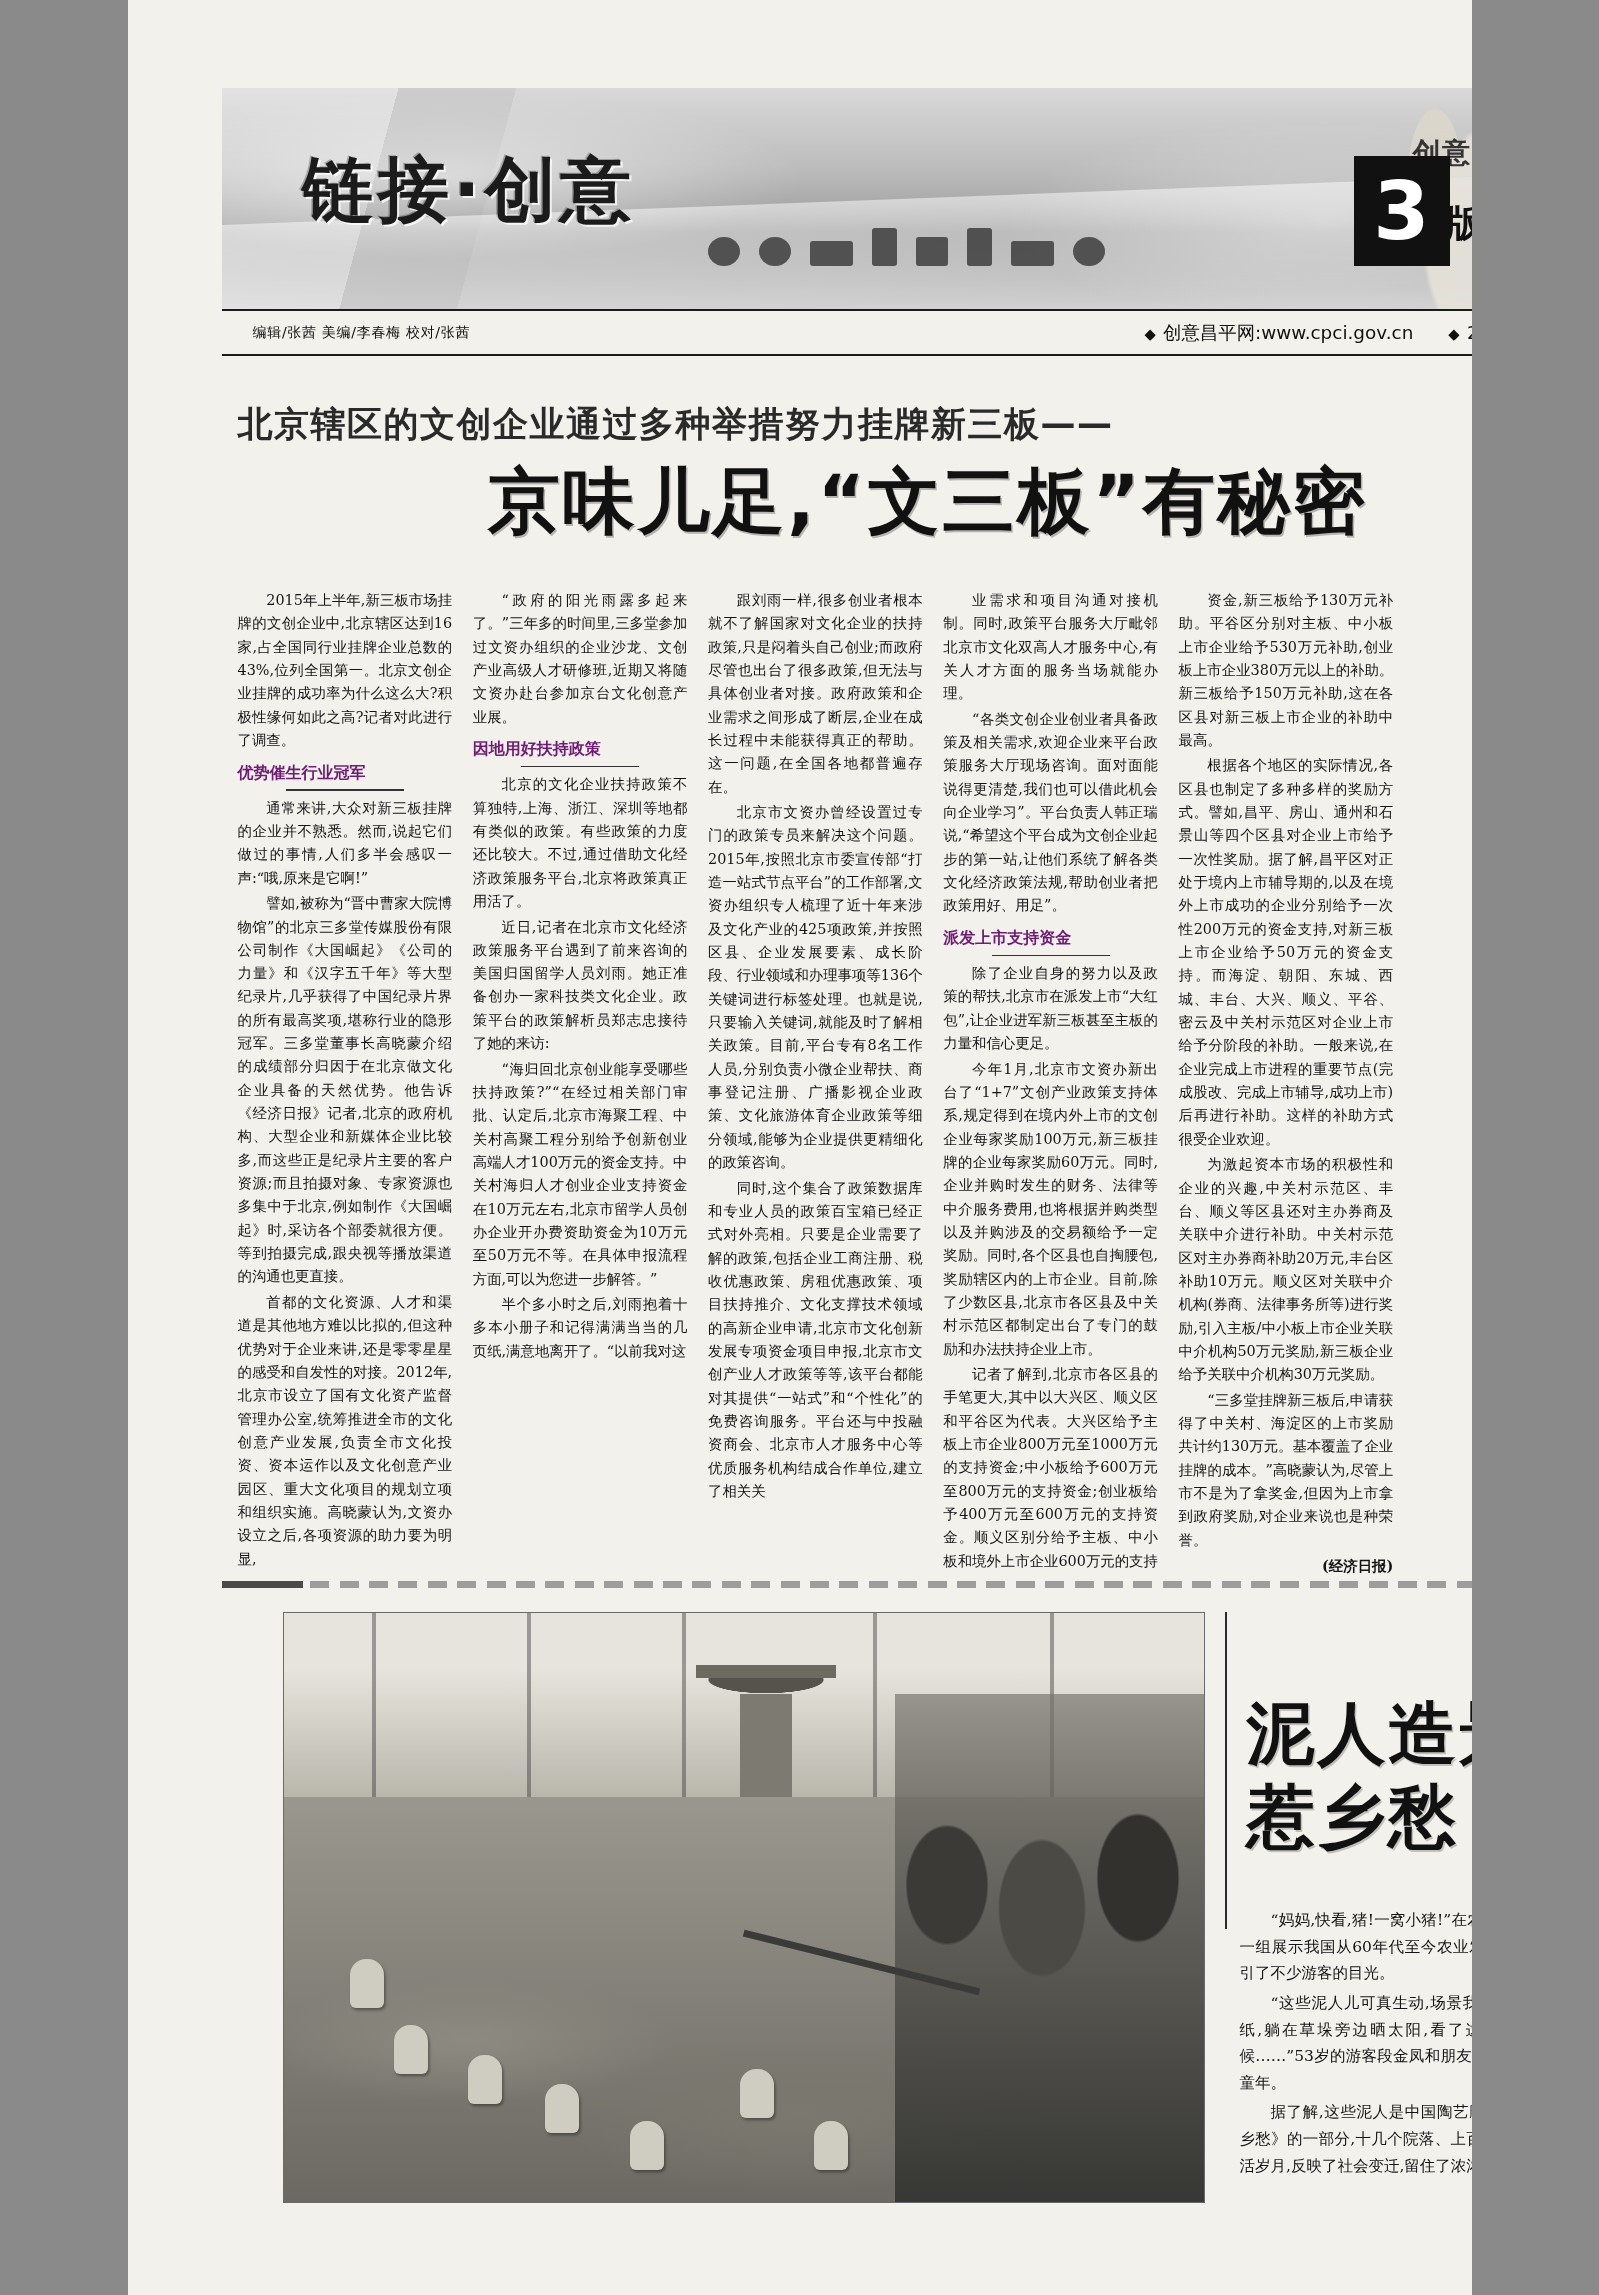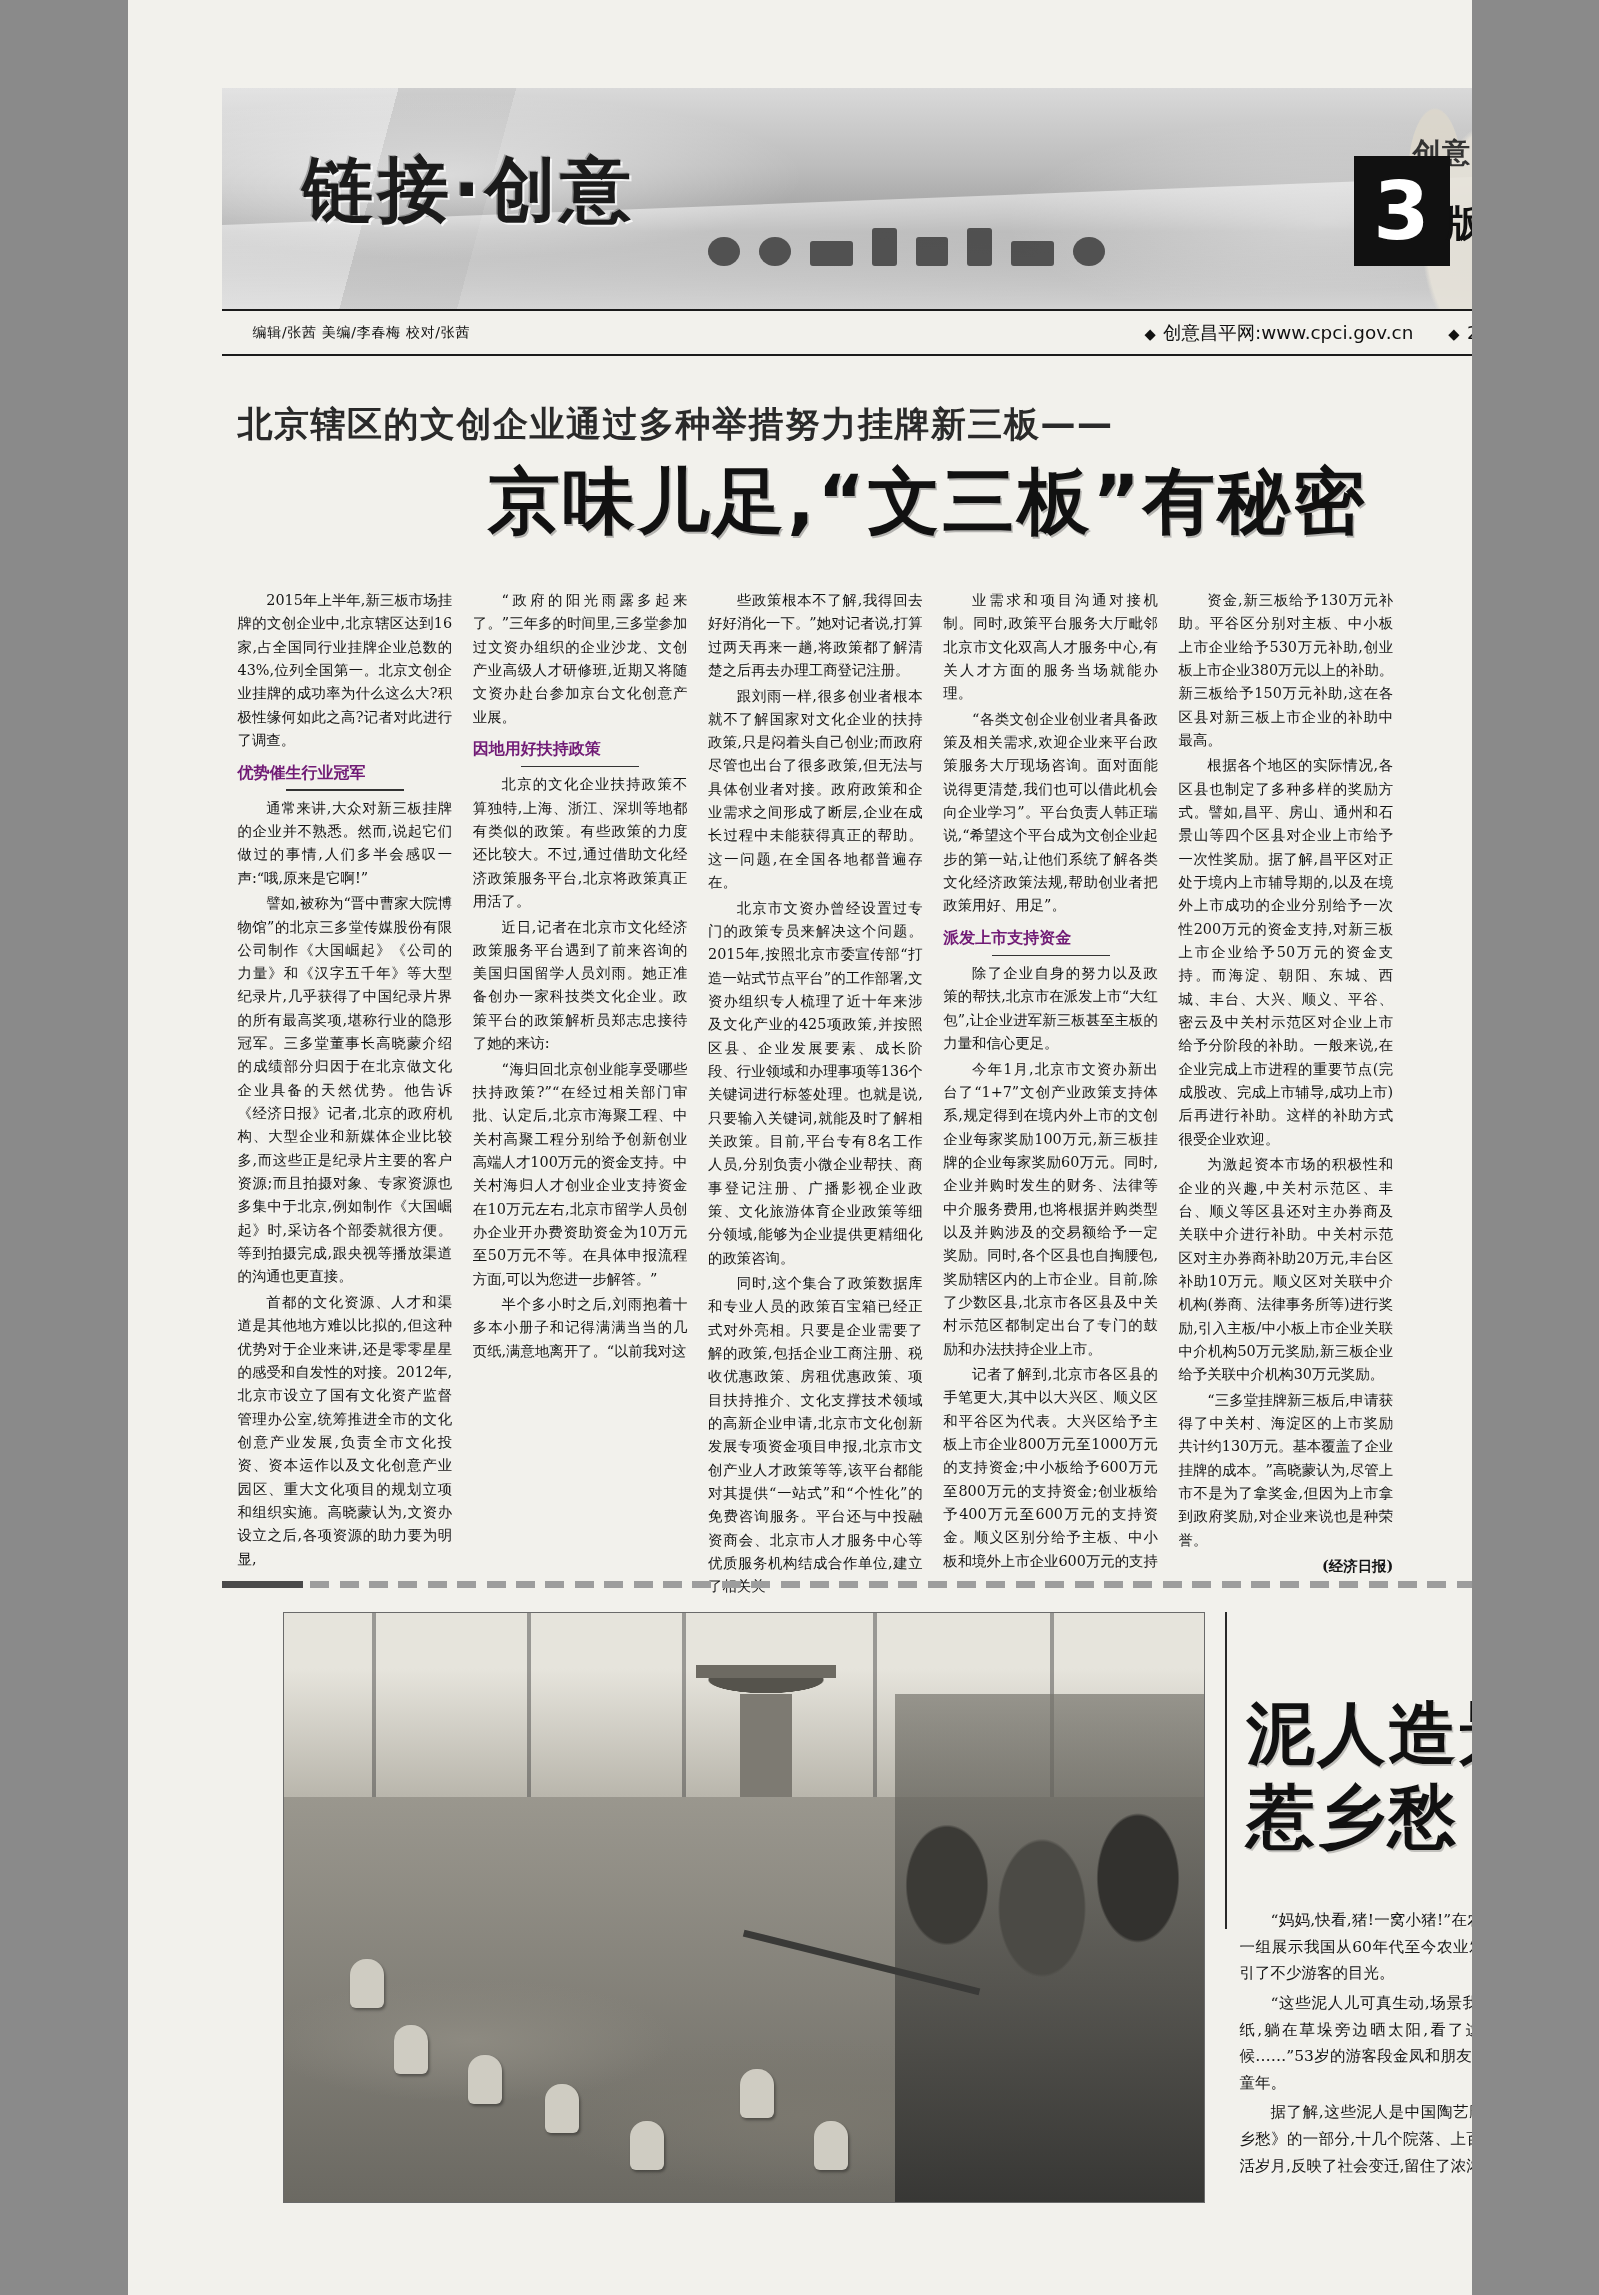--- a/index.html
+++ b/index.html
@@ -381,21 +381,20 @@
       </div>
     <div class="col">
         <p>“政府的阳光雨露多起来了。”三年多的时间里,三多堂参加过文资办组织的企业沙龙、文创产业高级人才研修班,近期又将随文资办赴台参加京台文化创意产业展。</p>
         <span class="subhead">因地用好扶持政策</span>
         <p>北京的文化企业扶持政策不算独特,上海、浙江、深圳等地都有类似的政策。有些政策的力度还比较大。不过,通过借助文化经济政策服务平台,北京将政策真正用活了。</p>
         <p>近日,记者在北京市文化经济政策服务平台遇到了前来咨询的美国归国留学人员刘雨。她正准备创办一家科技类文化企业。政策平台的政策解析员郑志忠接待了她的来访:</p>
         <p>“海归回北京创业能享受哪些扶持政策?”“在经过相关部门审批、认定后,北京市海聚工程、中关村高聚工程分别给予创新创业高端人才100万元的资金支持。中关村海归人才创业企业支持资金在10万元左右,北京市留学人员创办企业开办费资助资金为10万元至50万元不等。在具体申报流程方面,可以为您进一步解答。”</p>
         <p>半个多小时之后,刘雨抱着十多本小册子和记得满满当当的几页纸,满意地离开了。“以前我对这</p>
       </div>
     <div class="col">
-        <p>些政策根本不了解,我得回去好好消化一下。”她对记者说,打算过两天再来一趟,将政策都了解清楚之后再去办理工商登记注册。</p>
         <p>跟刘雨一样,很多创业者根本就不了解国家对文化企业的扶持政策,只是闷着头自己创业;而政府尽管也出台了很多政策,但无法与具体创业者对接。政府政策和企业需求之间形成了断层,企业在成长过程中未能获得真正的帮助。这一问题,在全国各地都普遍存在。</p>
         <p>北京市文资办曾经设置过专门的政策专员来解决这个问题。2015年,按照北京市委宣传部“打造一站式节点平台”的工作部署,文资办组织专人梳理了近十年来涉及文化产业的425项政策,并按照区县、企业发展要素、成长阶段、行业领域和办理事项等136个关键词进行标签处理。也就是说,只要输入关键词,就能及时了解相关政策。目前,平台专有8名工作人员,分别负责小微企业帮扶、商事登记注册、广播影视企业政策、文化旅游体育企业政策等细分领域,能够为企业提供更精细化的政策咨询。</p>
         <p>同时,这个集合了政策数据库和专业人员的政策百宝箱已经正式对外亮相。只要是企业需要了解的政策,包括企业工商注册、税收优惠政策、房租优惠政策、项目扶持推介、文化支撑技术领域的高新企业申请,北京市文化创新发展专项资金项目申报,北京市文创产业人才政策等等,该平台都能对其提供“一站式”和“个性化”的免费咨询服务。平台还与中投融资商会、北京市人才服务中心等优质服务机构结成合作单位,建立了相关关</p>
       </div>
     <div class="col">
         <p>业需求和项目沟通对接机制。同时,政策平台服务大厅毗邻北京市文化双高人才服务中心,有关人才方面的服务当场就能办理。</p>
         <p>“各类文创企业创业者具备政策及相关需求,欢迎企业来平台政策服务大厅现场咨询。面对面能说得更清楚,我们也可以借此机会向企业学习”。平台负责人韩正瑞说,“希望这个平台成为文创企业起步的第一站,让他们系统了解各类文化经济政策法规,帮助创业者把政策用好、用足”。</p>
         <span class="subhead">派发上市支持资金</span>
         <p>除了企业自身的努力以及政策的帮扶,北京市在派发上市“大红包”,让企业进军新三板甚至主板的力量和信心更足。</p>
         <p>今年1月,北京市文资办新出台了“1+7”文创产业政策支持体系,规定得到在境内外上市的文创企业每家奖励100万元,新三板挂牌的企业每家奖励60万元。同时,企业并购时发生的财务、法律等中介服务费用,也将根据并购类型以及并购涉及的交易额给予一定奖励。同时,各个区县也自掏腰包,奖励辖区内的上市企业。目前,除了少数区县,北京市各区县及中关村示范区都制定出台了专门的鼓励和办法扶持企业上市。</p>

